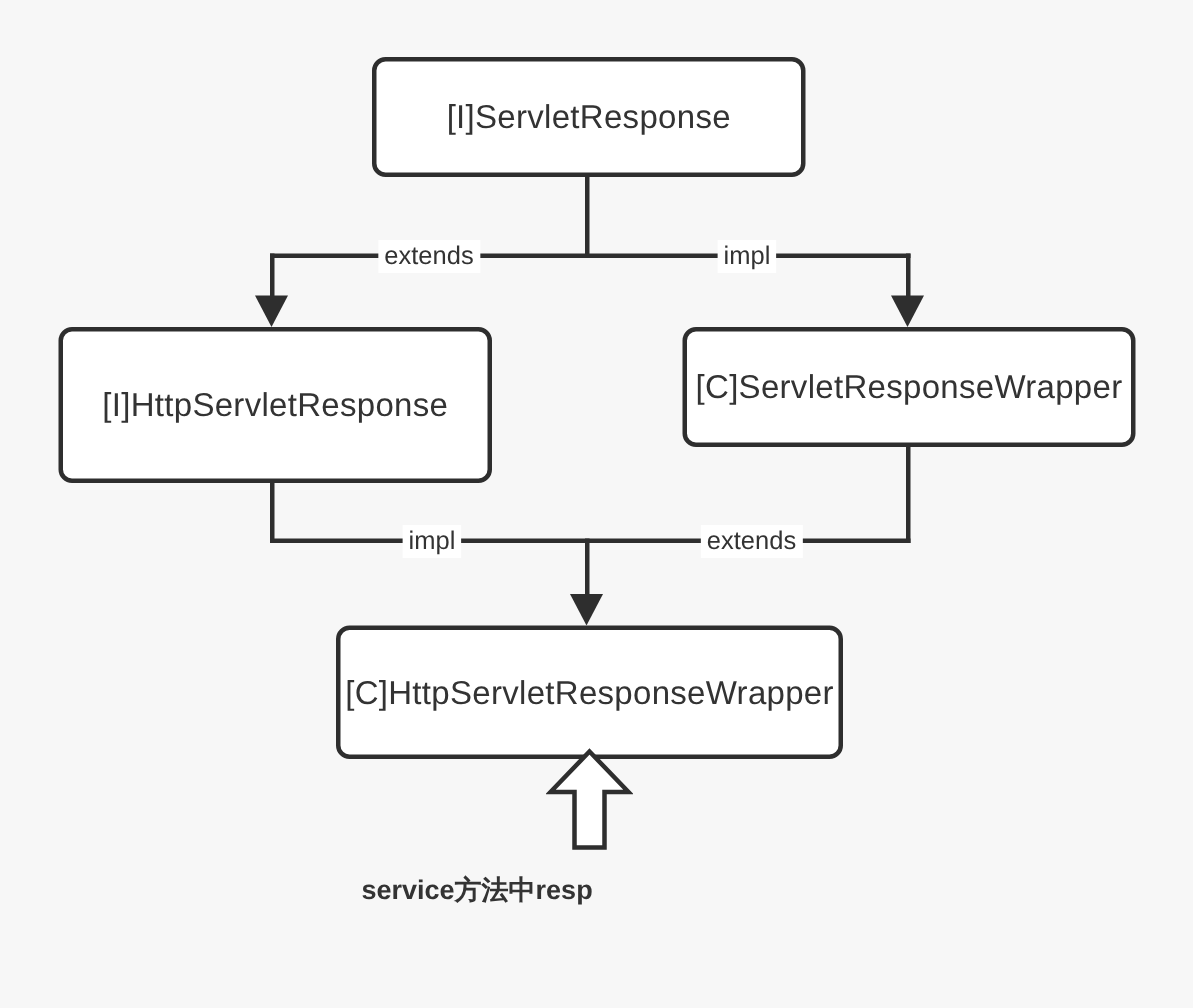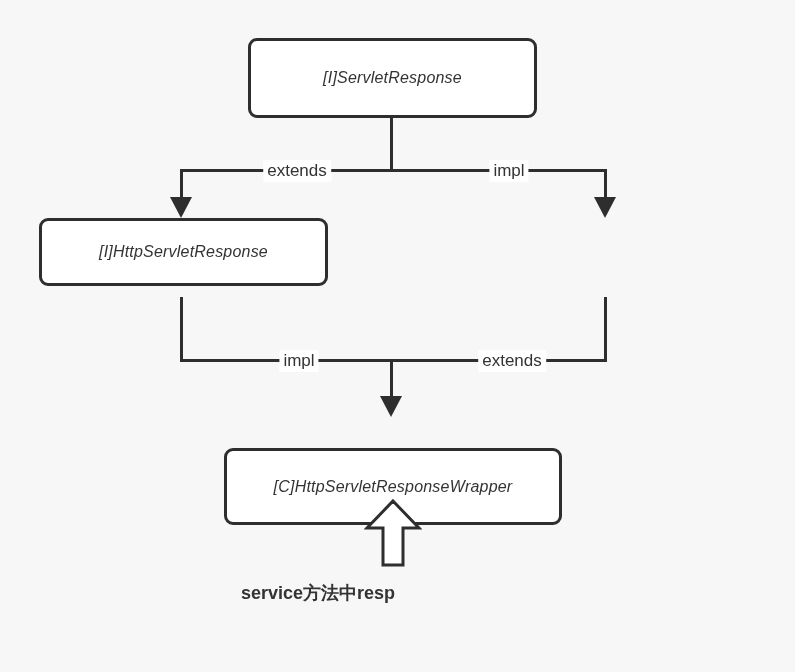--- a/index.html
+++ b/index.html
@@ -24,25 +24,24 @@
   .node {
     position: absolute;
     background: var(--box-bg);
     border: 3px solid var(--line);
     border-radius: 9px;
     display: flex;
     align-items: center;
     justify-content: center;
   }
   .node-label {
-    font-size: 16px;
+    font-size: 22px;
     color: var(--text);
     letter-spacing: 0.2px;
     white-space: nowrap;
-    font-style: italic;
   }
   .line {
     position: absolute;
     background: var(--line);
   }
   .arrowhead-down {
     position: absolute;
     width: 0;
     height: 0;
     border-left: 11px solid transparent;
@@ -51,43 +50,42 @@
   }
   .edge-label {
     position: absolute;
     transform: translate(-50%, -50%);
     background: #ffffff;
     padding: 1px 4px;
     font-size: 17px;
     color: var(--text);
     white-space: nowrap;
     line-height: 20px;
-    margin-left: 11px;
   }
   .hollow-arrow {
     position: absolute;
     left: 364px;
     top: 498px;
   }
   .caption {
     position: absolute;
     left: 241px;
     top: 582px;
     width: 302px;
     text-align: left;
     font-size: 18px;
     font-weight: 700;
     color: var(--text);
     line-height: 23px;
   }
   
   .node-top    { left: 248px; top:  38px; width: 289px; height: 80px; }
-  .node-left   { left:  39px; top: 218px; width: 289px; height: 68px; }
+  .node-left   { left:  39px; top: 218px; width: 289px; height: 104px; }
   .node-right  { left: 455px; top: 218px; width: 302px; height: 80px; }
-  .node-bottom { left: 224px; top: 417px; width: 338px; height: 77px; margin-top: 31px; }
+  .node-bottom { left: 224px; top: 417px; width: 338px; height: 89px; }
 </style>
 </head>
 <body>
 
 <div class="canvas">
 
   <div class="line" style="left:390px; top:117px; width:3px; height:55px;"></div>
   <div class="line" style="left:180px; top:169px; width:427px; height:3px;"></div>
   <div class="line" style="left:180px; top:169px; width:3px; height:29px;"></div>
   <div class="line" style="left:604px; top:169px; width:3px; height:29px;"></div>
@@ -104,20 +102,23 @@
   <div class="edge-label" style="left:498px; top:171px;">impl</div>
   <div class="edge-label" style="left:288px; top:361px;">impl</div>
   <div class="edge-label" style="left:501px; top:361px;">extends</div>
 
   <div class="node node-top">
     <span class="node-label">[I]ServletResponse</span>
   </div>
   <div class="node node-left">
     <span class="node-label">[I]HttpServletResponse</span>
   </div>
+  <div class="node node-right">
+    <span class="node-label">[C]ServletResponseWrapper</span>
+  </div>
   <div class="node node-bottom">
     <span class="node-label">[C]HttpServletResponseWrapper</span>
   </div>
 
   <svg class="hollow-arrow" width="58" height="70" viewBox="0 0 58 70">
     <polygon points="29,3 55,30 39,30 39,67 19,67 19,30 3,30" fill="#ffffff" stroke="#2e2e2e" stroke-width="3" stroke-linejoin="miter"></polygon>
   </svg>
 
   <div class="caption">
     <div>service方法中resp</div>

